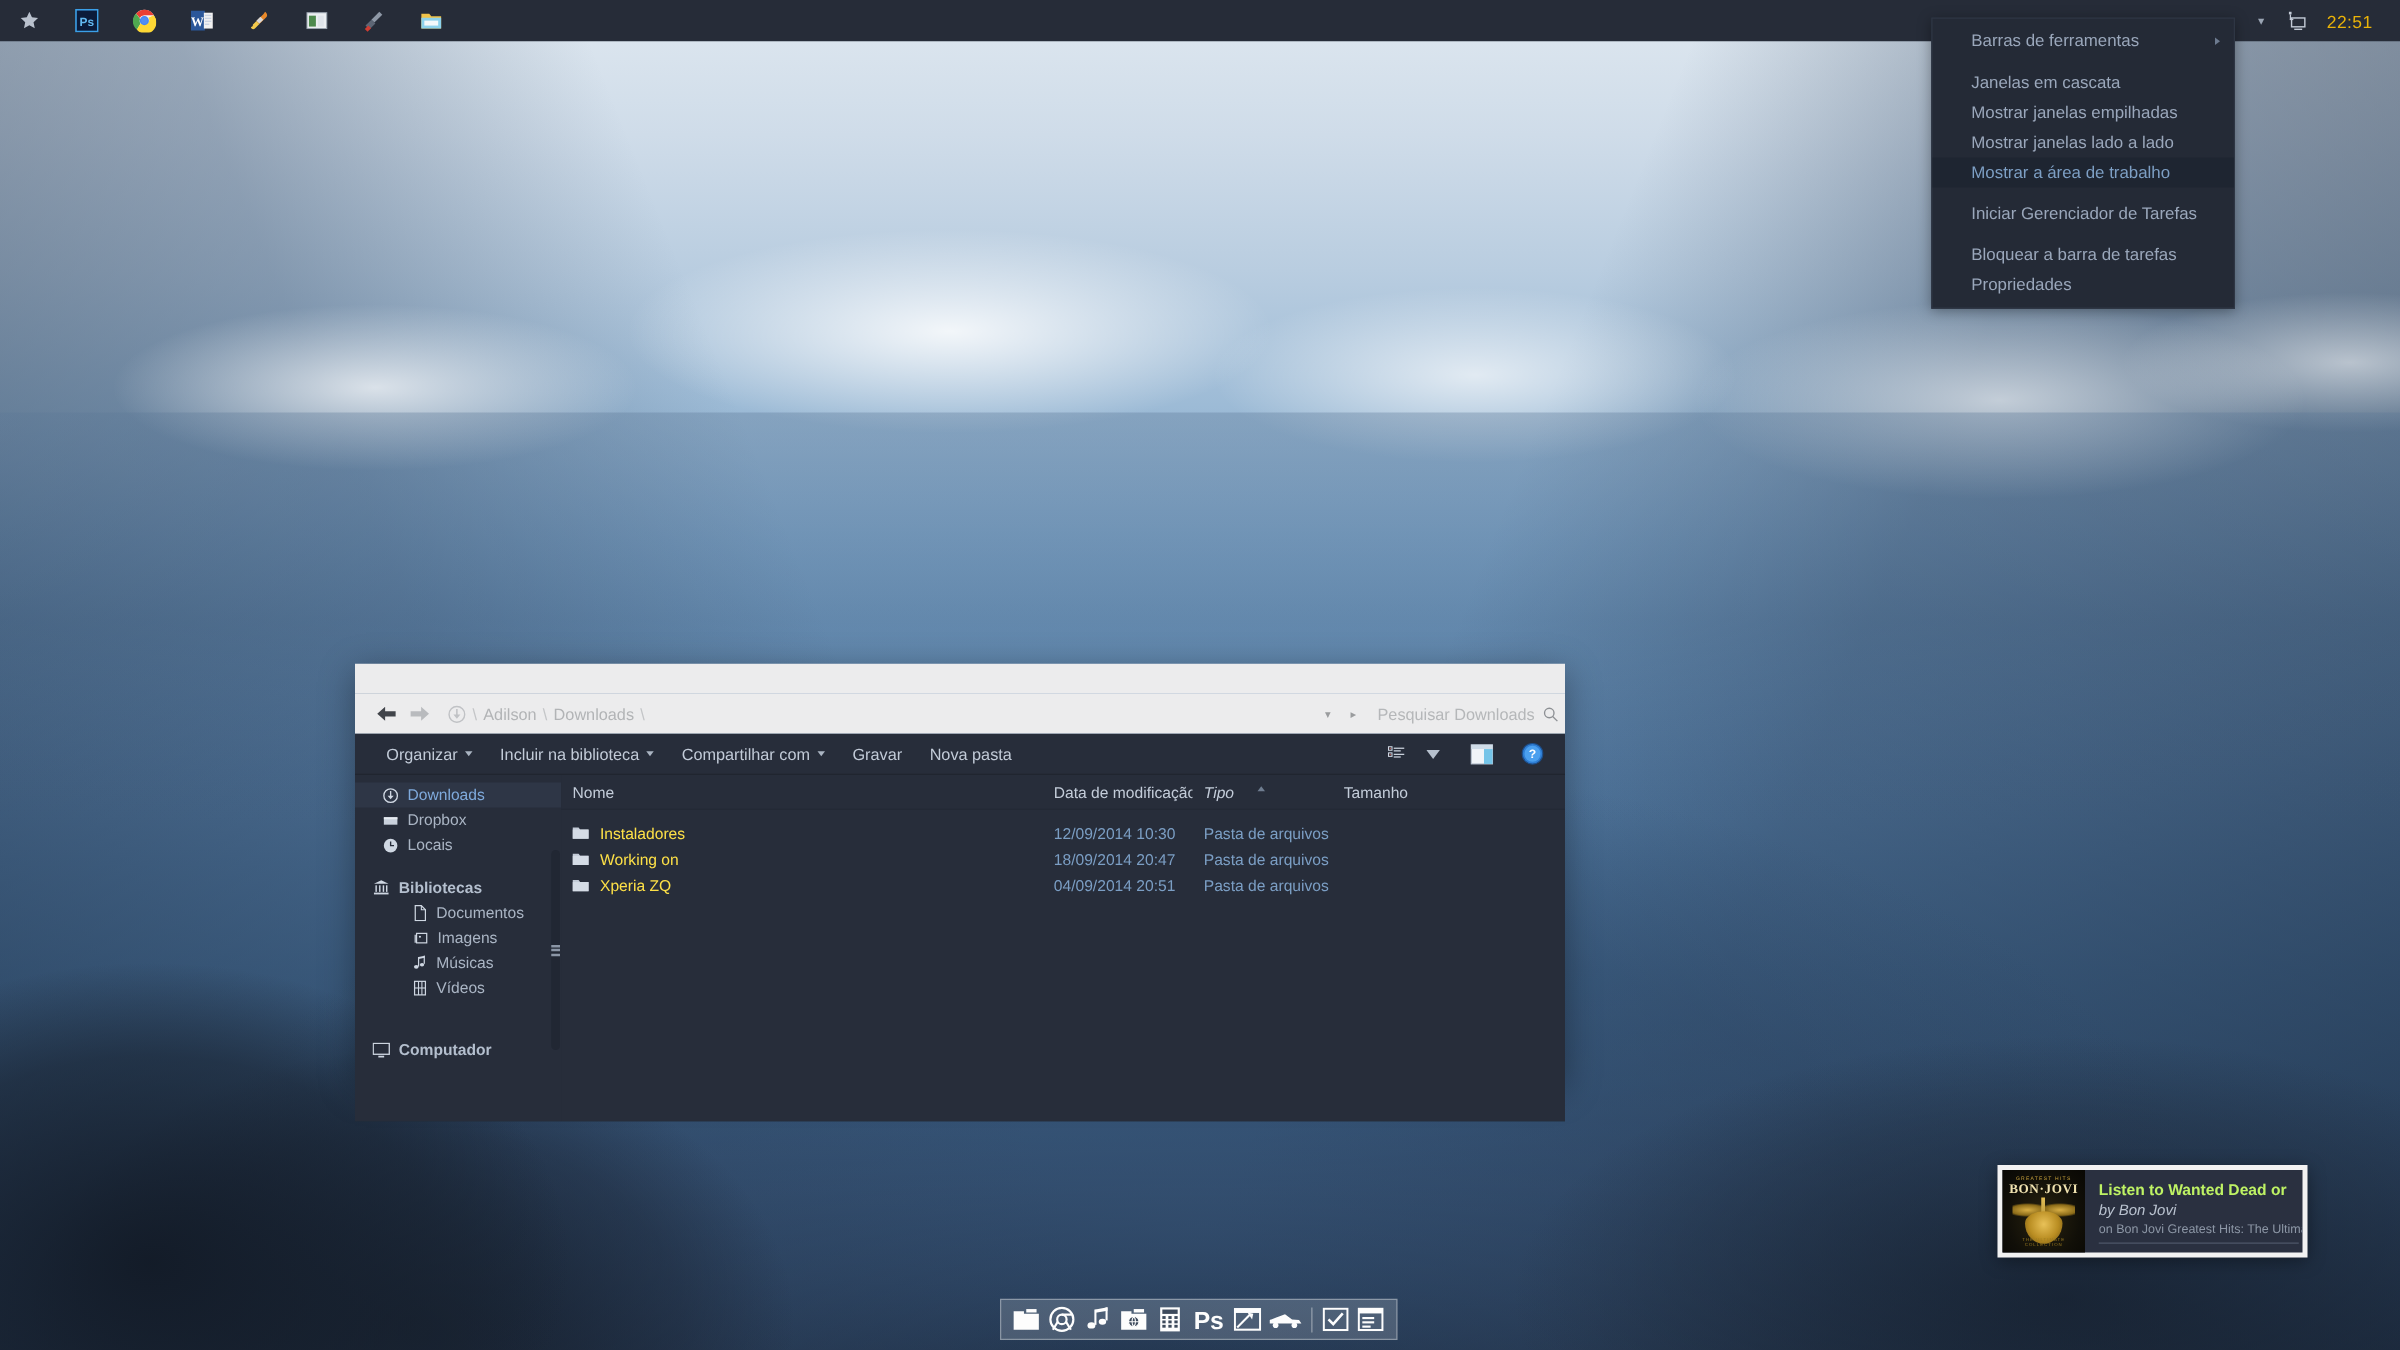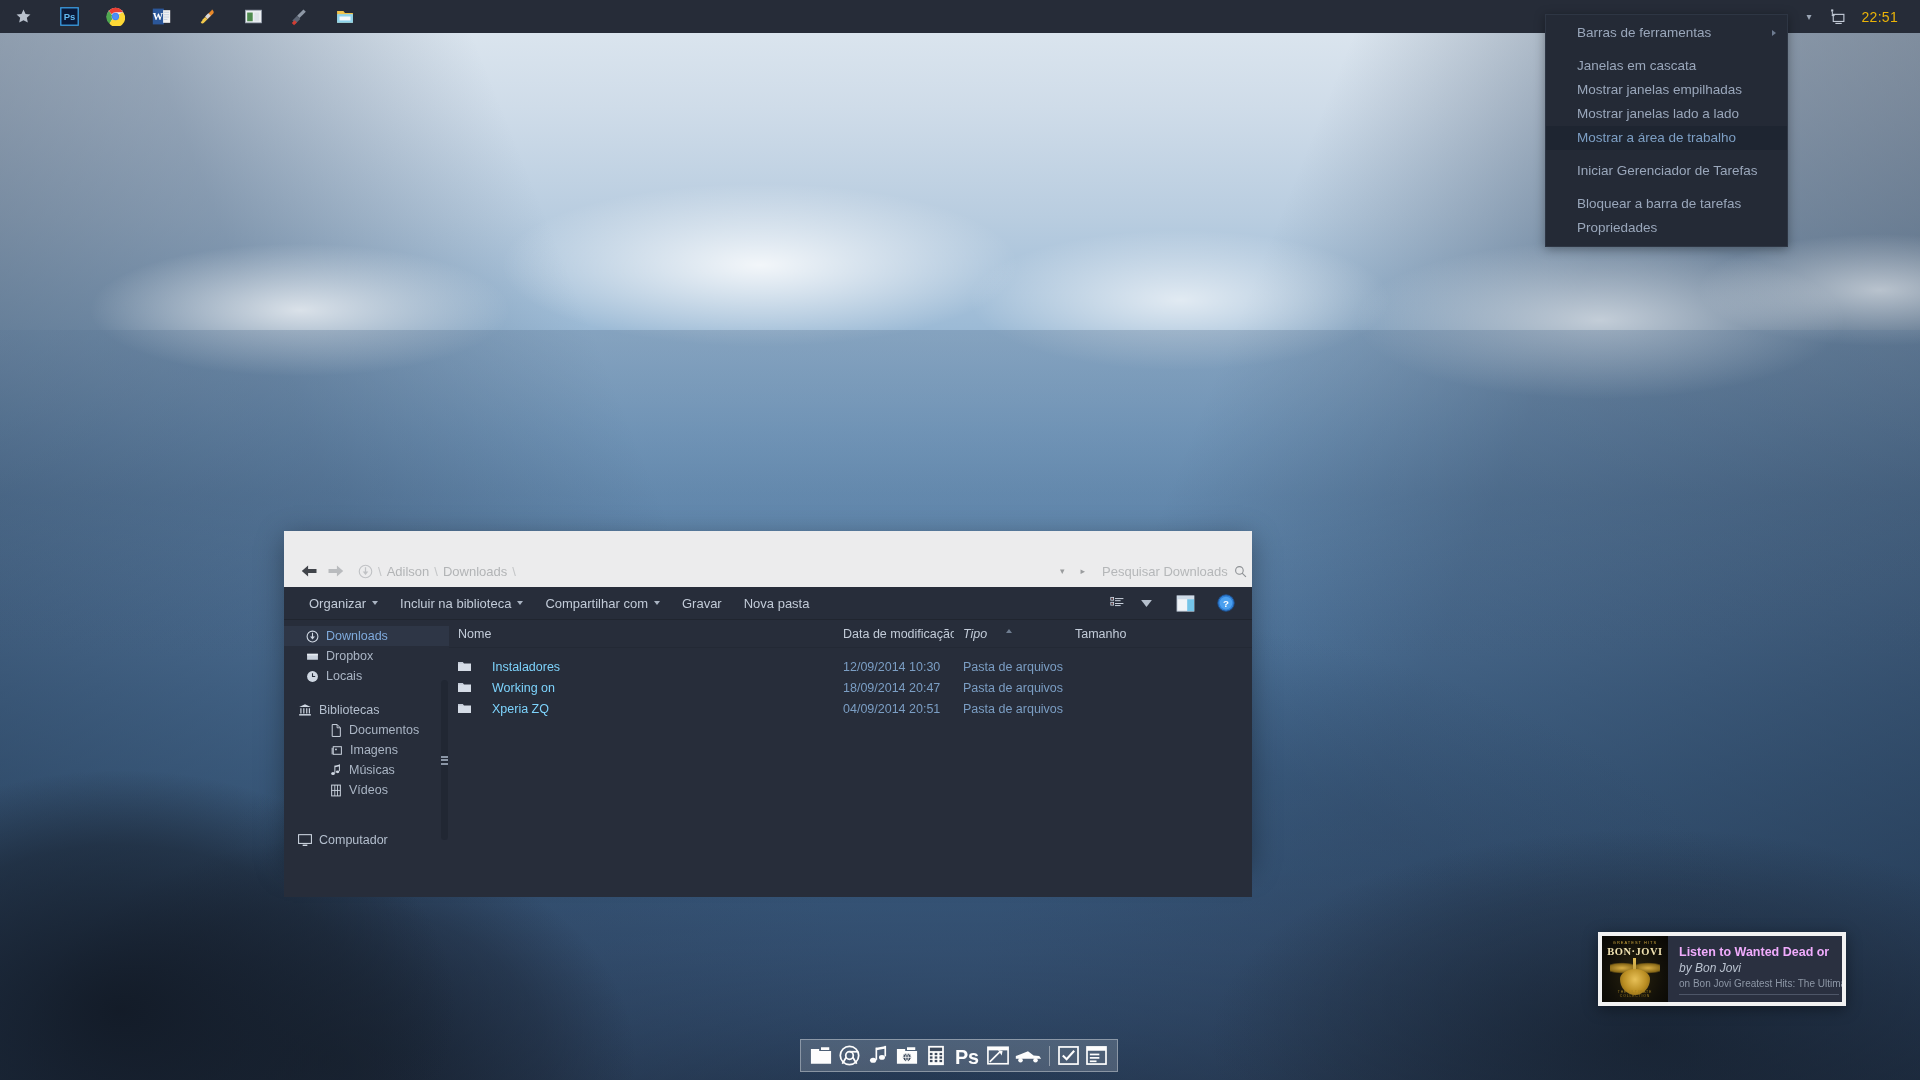--- a/index.html
+++ b/index.html
@@ -164,21 +164,21 @@
     width:165px; background:#272d3a;
     padding-top:6px; position:relative; flex-shrink:0;
   }
   .side-item {
     height:20px; display:flex; align-items:center; gap:7px;
     padding-left:22px; font-size:12.5px; color:#aab5c4;
     cursor:pointer; white-space:nowrap;
   }
   .side-item.active { background:#2e3646; color:#7faadc; }
   .side-item.indent { padding-left:34px;margin-left:12px; }
-  .side-item.head { padding-left:14px; color:#b4bfce; }
+  .side-item.head { padding-left:14px; color:#b4bfce;font-weight:bold; }
   .side-gap { height:14px; }
   #side-splitter {
     position:absolute; right:0; top:60px; width:9px; height:160px;
     display:flex; align-items:center; justify-content:center;
     cursor:col-resize;
   }
   #splitter-track {
     width:7px; height:160px; background:#212733; border-radius:4px;
     display:flex; align-items:center; justify-content:center;
   }
@@ -201,21 +201,21 @@
     position:absolute; left:52px; top:2px;
     width:0;height:0;
     border-bottom:4px solid #6f7d90;
     border-left:3.5px solid transparent;
     border-right:3.5px solid transparent;
   }
   .file-row {
     height:21px; display:flex; align-items:center;
     font-size:12.5px; cursor:default;
   }
-  .fr-name { width:385px; display:flex; align-items:center; gap:21px; padding-left:9px; color:#7dd3fc; }
+  .fr-name { width:385px; display:flex; align-items:center; gap:9px; padding-left:9px; color:#fde047; }
   .fr-date { width:120px; padding-left:9px; color:#7b9ec4; }
   .fr-type { width:112px; padding-left:9px; color:#7b9ec4; }
   .fr-size { width:110px; padding-left:9px; color:#7b9ec4; }
   #file-rows { padding-top:8px; }
 
   
   #notif {
     position:absolute; left:1598px; top:932px; width:248px; height:74px;
     background:#2a3040;
     border:4px solid #f2f2f2;
@@ -251,21 +251,21 @@
   }
   #art-blade {
     position:absolute; top:22px; left:31px; width:3px; height:36px;
     background:linear-gradient(to bottom,#e2bd56,#8a6a18);
   }
   #art-bottom {
     position:absolute; bottom:4px; left:0; width:100%;
     text-align:center; color:#9c7c22; font-size:3.5px; letter-spacing:0.8px;
   }
   #notif-text { flex:1; padding:9px 0 0 11px; overflow:hidden; }
-  #n-line1 { font-size:12.5px; font-weight:bold; color:#f0abfc; white-space:nowrap; }
+  #n-line1 { font-size:12.5px; font-weight:bold; color:#bef264; white-space:nowrap; }
   #n-line2 { font-size:12px; color:#b9c2cf; margin-top:2px; white-space:nowrap;font-style:italic; }
   #n-line3 { font-size:10px; color:#8d97a6; margin-top:3px; white-space:nowrap; }
   #n-bar {
     margin-top:5px; width:160px; height:1px; background:#4e5668;
   }
 
   
   #dock {
     position:absolute; left:800px; top:1039px; width:318px; height:33px;
     background:rgba(255,255,255,0.17);

